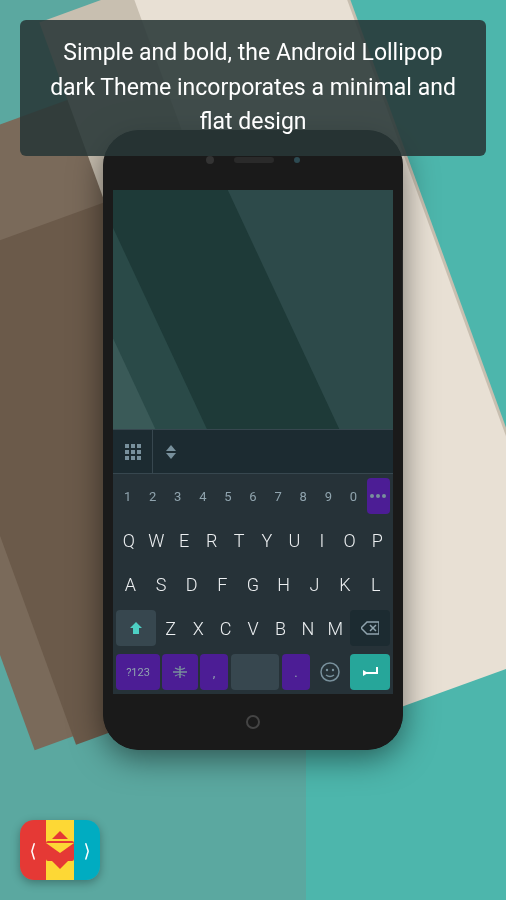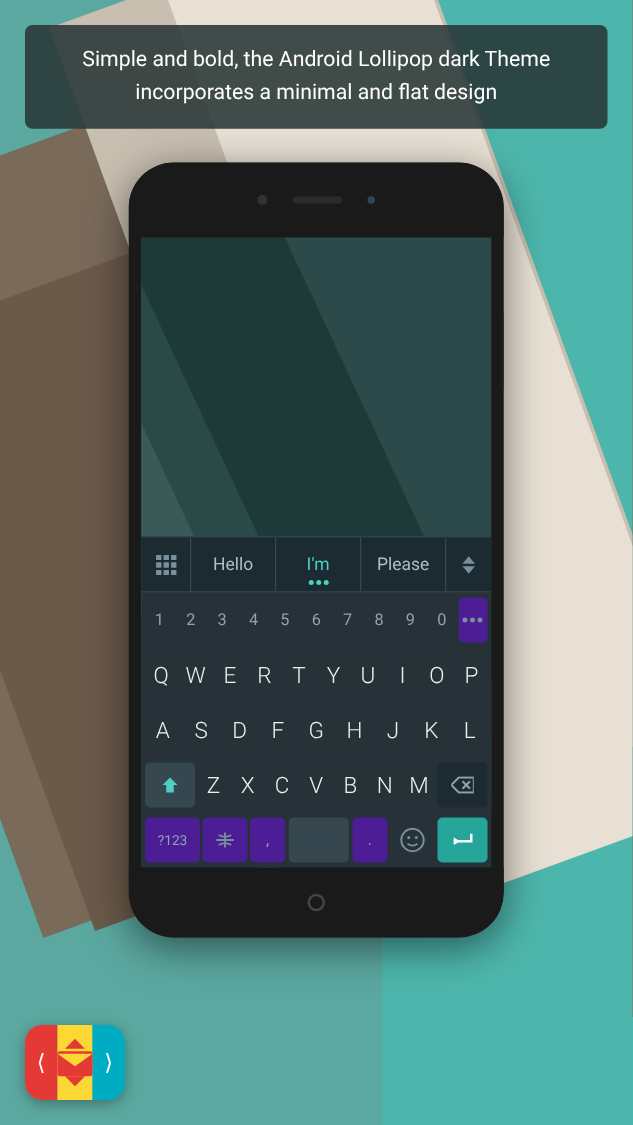--- a/index.html
+++ b/index.html
@@ -72,21 +72,21 @@
       left: 20px;
       right: 20px;
       background: rgba(40, 55, 55, 0.88);
       border-radius: 6px;
       padding: 16px 20px;
       z-index: 10;
       text-align: center;
     }
     .top-banner-text {
       color: #ffffff;
-      font-size: 17px;
+      font-size: 23px;
       line-height: 1.5;
       font-weight: 400;
     }
 
     
     .phone-wrapper {
       position: absolute;
       top: 130px;
       left: 50%;
       transform: translateX(-50%);
@@ -501,36 +501,20 @@
             <div class="grid-icon">
               <div class="grid-dot"></div>
               <div class="grid-dot"></div>
               <div class="grid-dot"></div>
               <div class="grid-dot"></div>
               <div class="grid-dot"></div>
               <div class="grid-dot"></div>
               <div class="grid-dot"></div>
               <div class="grid-dot"></div>
               <div class="grid-dot"></div>
-            </div>
-          </div>
-          <div class="suggestion-words">
-            <div class="suggestion-word">
-              <span>Hello</span>
-            </div>
-            <div class="suggestion-word active">
-              <span>I'm</span>
-              <div class="suggestion-word-dots">
-                <div class="dot-small"></div>
-                <div class="dot-small"></div>
-                <div class="dot-small"></div>
-              </div>
-            </div>
-            <div class="suggestion-word">
-              <span>Please</span>
             </div>
           </div>
           <div class="suggestion-arrows">
             <div class="arrow-up"></div>
             <div class="arrow-down"></div>
           </div>
         </div>
 
         <div class="key-row">
           <div class="key key-num">1</div>

